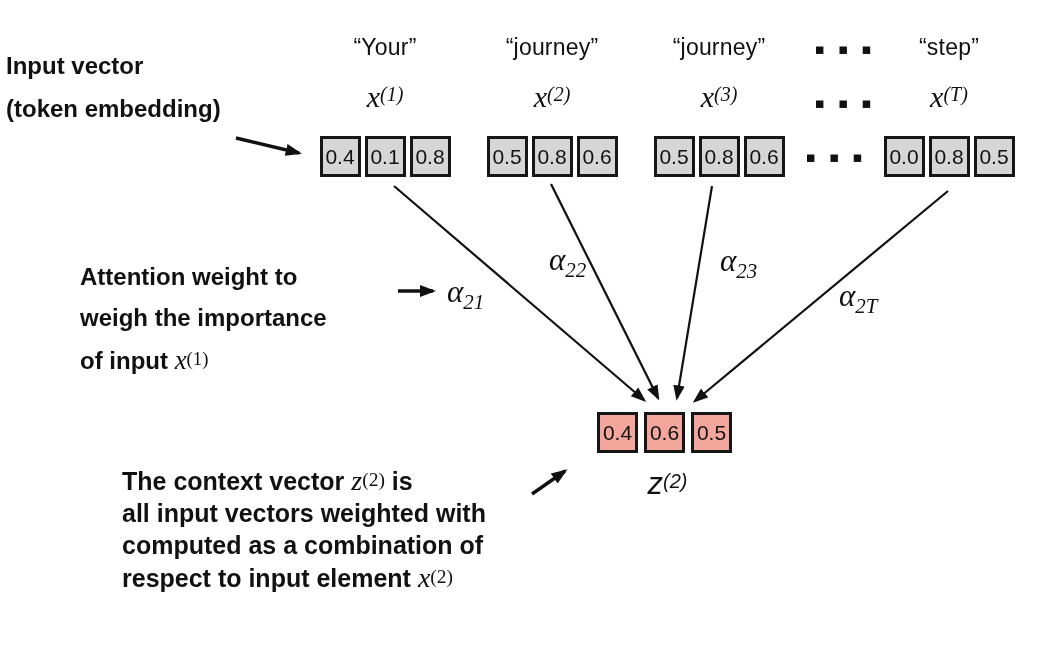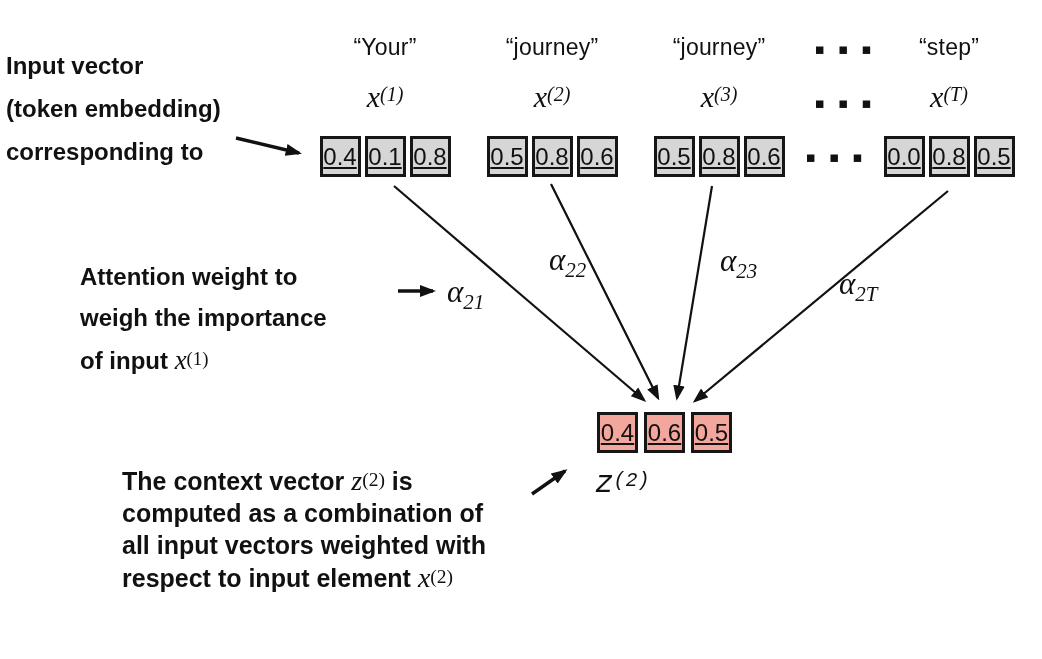--- a/index.html
+++ b/index.html
@@ -13,31 +13,31 @@
 
   
   .token-col{position:absolute;top:34px;width:180px;text-align:center;}
   .word{position:absolute;top:0;width:100%;font-size:23px;letter-spacing:.2px;}
   .xlabel{position:absolute;top:46px;width:100%;
           font-family:Liberation Serif, serif;font-style:italic;font-size:30px;}
   .xlabel sup,.zlabel sup{font-size:20px;vertical-align:6px;letter-spacing:0;}
   .vec{position:absolute;top:102px;width:100%;display:flex;justify-content:center;gap:4px;}
   .cell{width:35px;height:35px;border:3px solid #161616;background:var(--cell-gray,#d6d6d6);
         display:flex;align-items:center;justify-content:center;
-        font-size:24px;line-height:1;text-decoration:underline;}
+        font-size:21px;line-height:1;}
   .cell.pink{background:var(--cell-pink,#f2a69c);}
 
   
   .dots{position:absolute;width:180px;text-align:center;
         font-family:"DejaVu Sans",sans-serif;font-size:15px;font-weight:700;letter-spacing:4px;}
 
   
   .context-vec{position:absolute;left:597px;top:412px;display:flex;gap:6px;}
-  .zlabel{position:absolute;left:595px;top:466px;width:145px;text-align:left;
-          font-family:Liberation Mono, monospace;font-style:italic;font-size:31px;}
+  .zlabel{position:absolute;left:595px;top:466px;width:145px;text-align:center;
+          font-family:Liberation Sans, sans-serif;font-style:italic;font-size:31px;}
 
   
   .alpha{position:absolute;font-family:"Liberation Serif",serif;font-style:italic;
          font-size:31px;line-height:1;}
   .alpha sub{font-size:21px;vertical-align:-7px;}
 
   
   .note{position:absolute;text-align:left;font-weight:700;}
   .note .m{font-family:"Liberation Serif",serif;font-style:italic;font-weight:400;
            font-size:1.12em;}
@@ -114,42 +114,41 @@
       <div class="vec">
         <span class="cell">0.0</span>
         <span class="cell">0.8</span>
         <span class="cell">0.5</span>
       </div>
     </div>
 
     <span class="alpha" style="left:447px;top:276px"><span>α</span><sub>21</sub></span>
     <span class="alpha" style="left:549px;top:244px"><span>α</span><sub>22</sub></span>
     <span class="alpha" style="left:720px;top:245px"><span>α</span><sub>23</sub></span>
-    <span class="alpha" style="left:839px;top:268px"><span>α</span><sub>2T</sub></span>
+    <span class="alpha" style="left:839px;top:280px"><span>α</span><sub>2T</sub></span>
 
     <div class="context-vec">
       <span class="cell pink">0.4</span>
       <span class="cell pink">0.6</span>
       <span class="cell pink">0.5</span>
     </div>
     <div class="zlabel"><i>z</i><sup>(2)</sup></div>
 
     <div class="note note-input">
       <div>Input vector</div>
       <div>(token embedding)</div>
-      <div>corresponding to</div>
     </div>
 
     <div class="note note-attention">
       <div>Attention weight to</div>
       <div>weigh the importance</div>
       <div><span>of input </span><span class="m">x</span><sup>(1)</sup></div>
     </div>
 
     <div class="note note-context">
       <div><span>The context vector </span><span class="m">z</span><sup>(2)</sup><span> is</span></div>
+      <div>all input vectors weighted with</div>
       <div>computed as a combination of</div>
-      <div>all input vectors weighted with</div>
       <div><span>respect to input element </span><span class="m">x</span><sup>(2)</sup></div>
     </div>
 
   </div>
 </div>
 
 </body></html>

